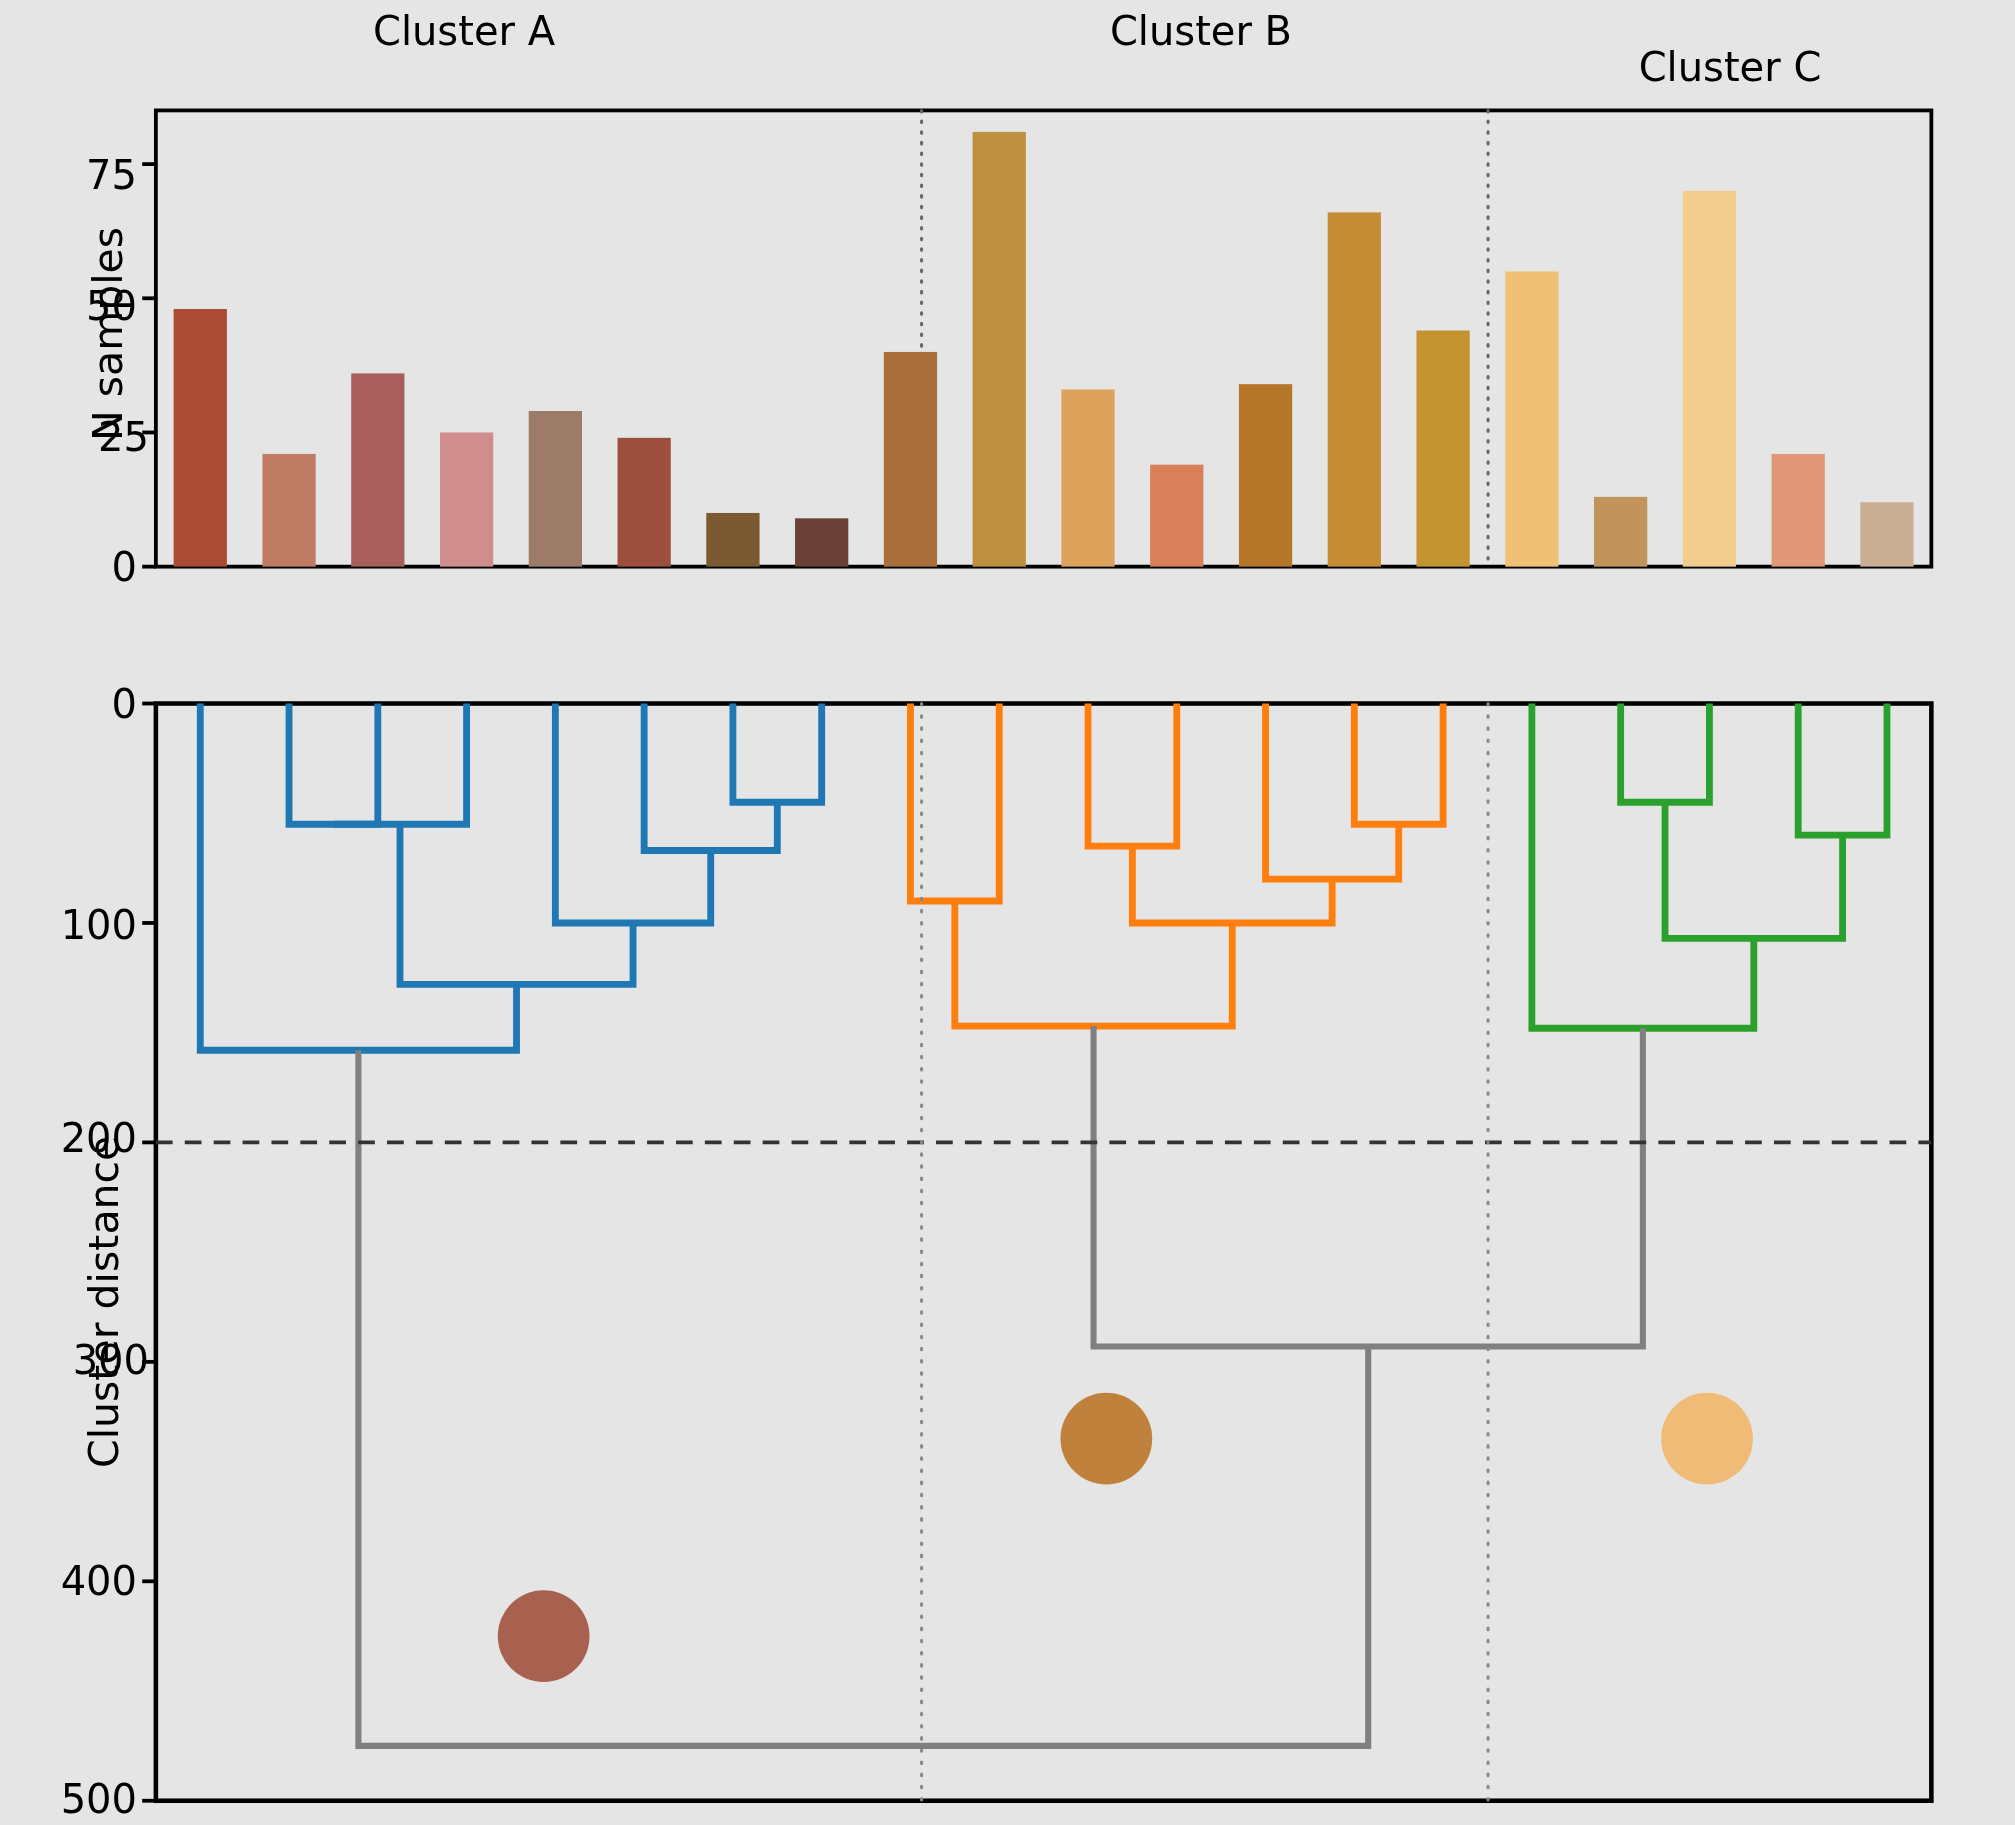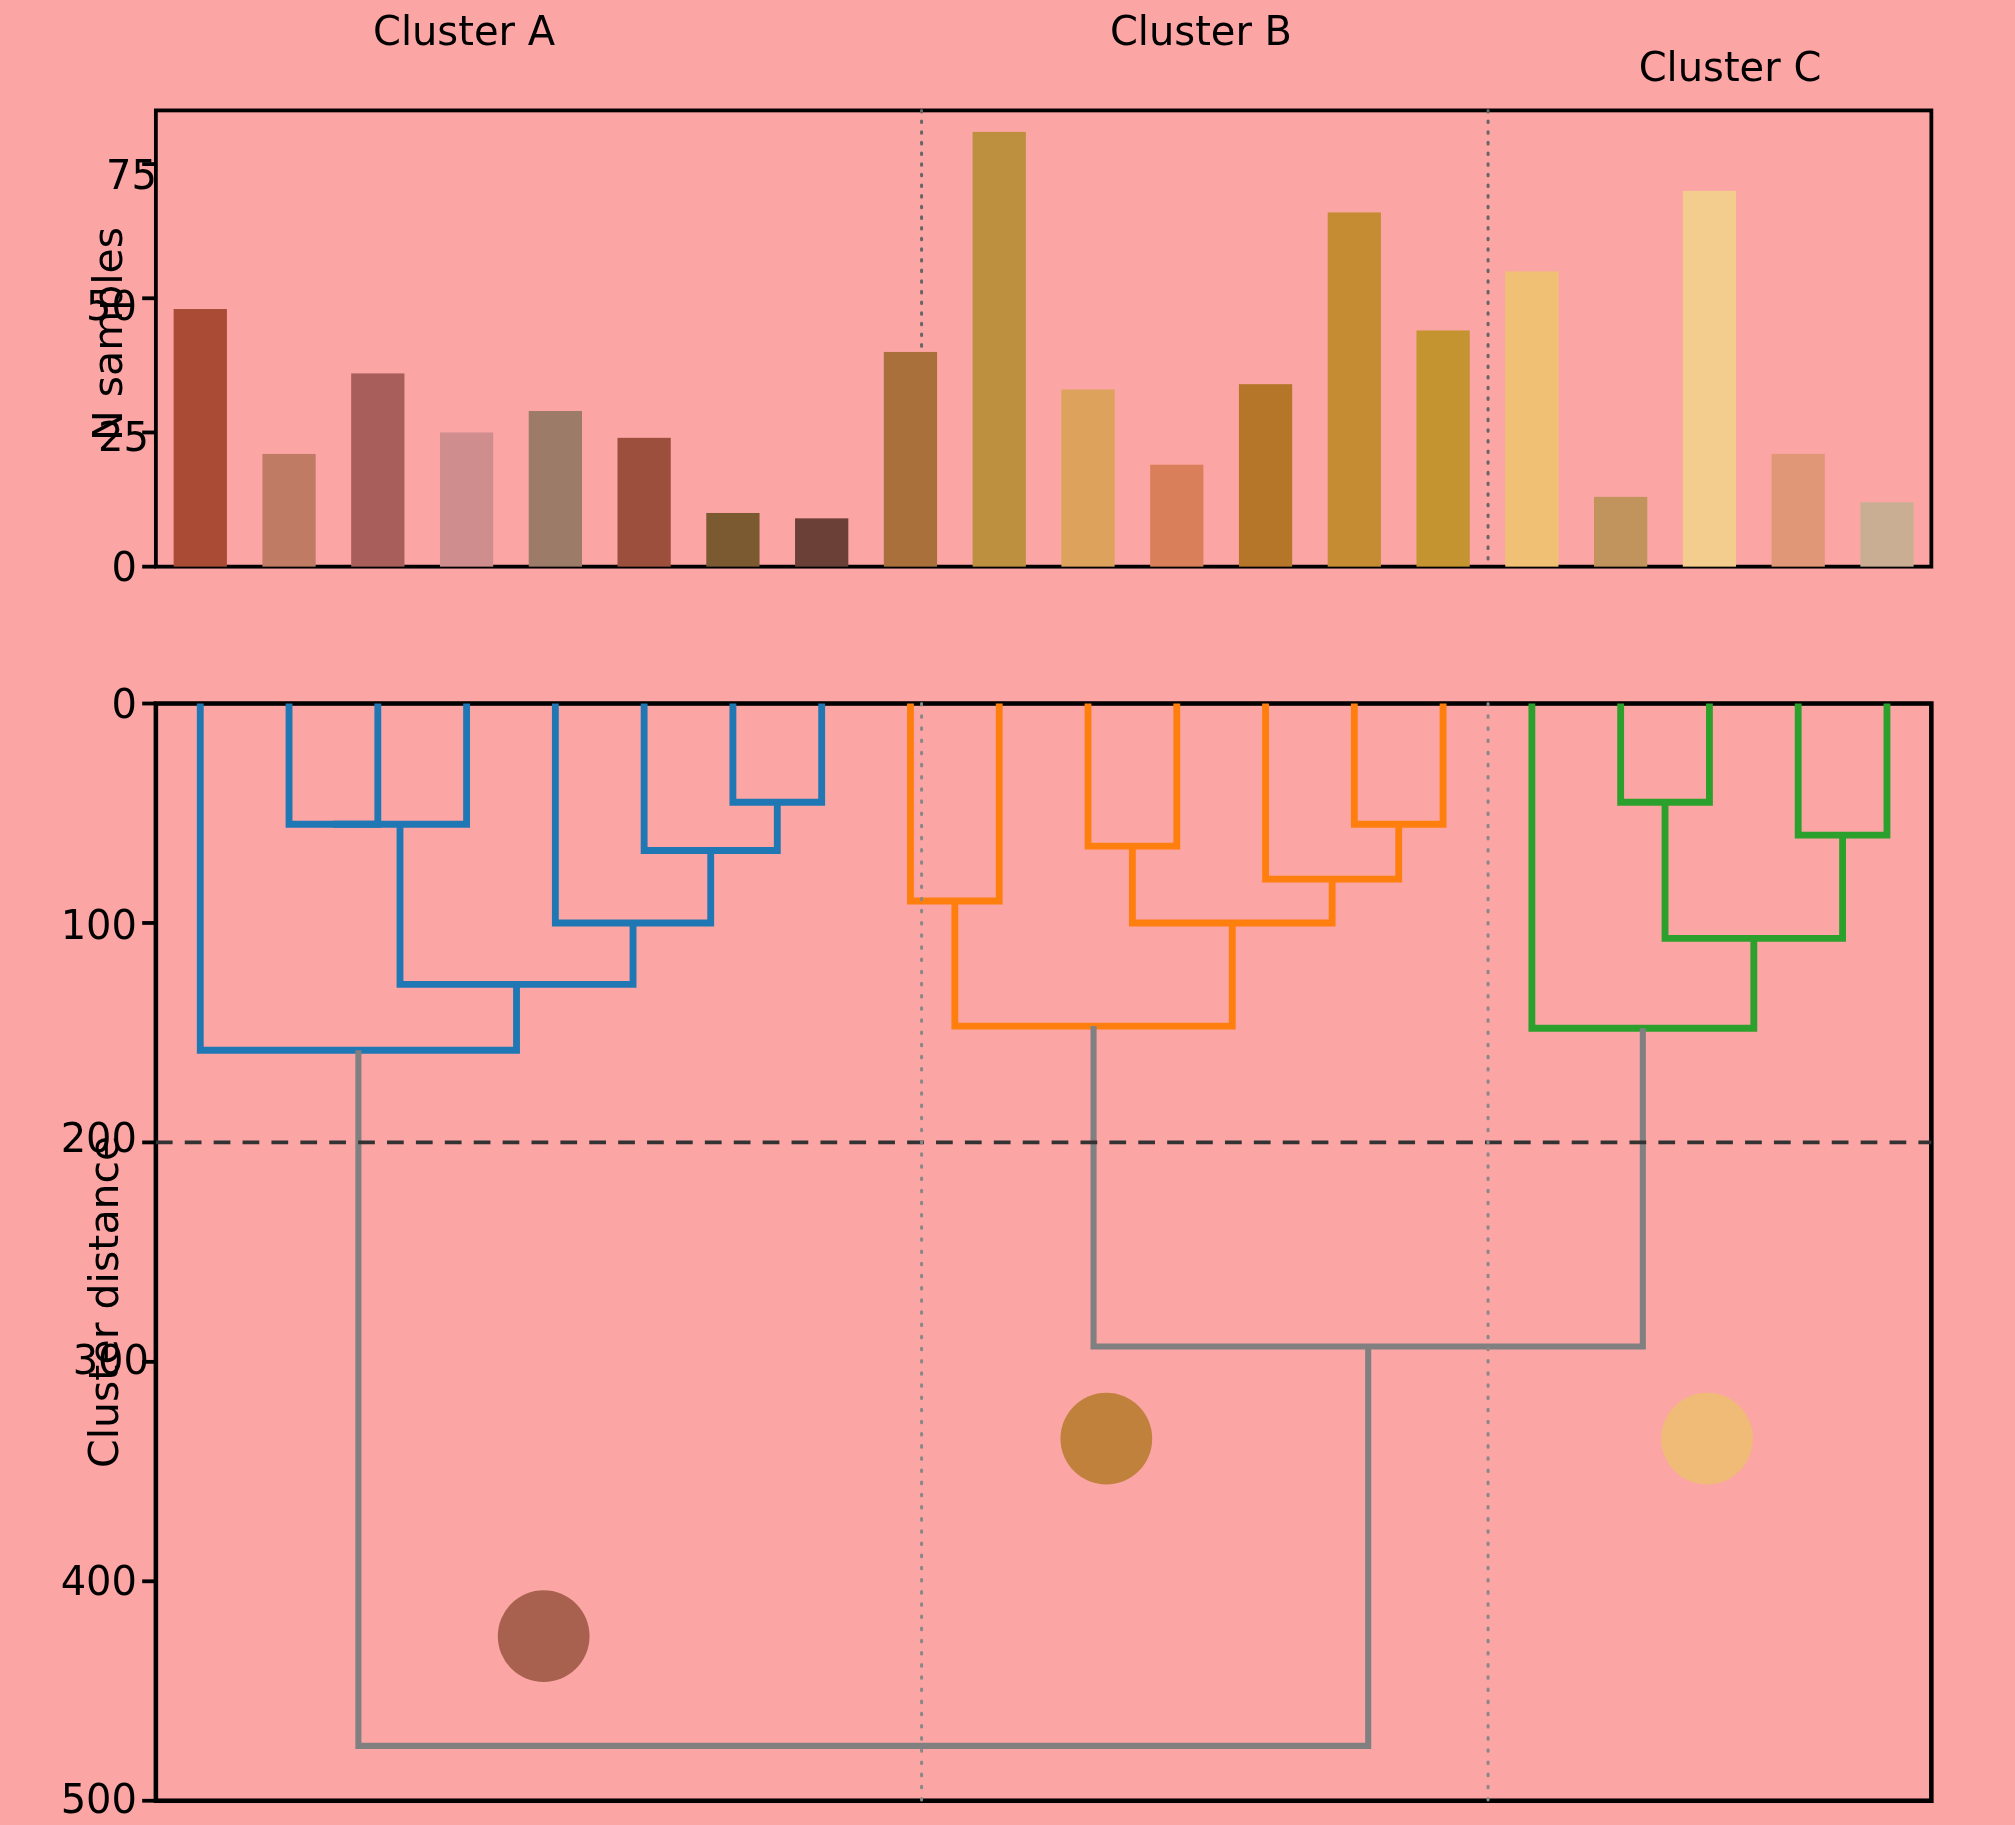--- a/index.html
+++ b/index.html
@@ -1,17 +1,17 @@
 <!DOCTYPE html>
 <html style="font-size:12px"><head>
 <meta charset="utf-8">
 <style>
   html,body{margin:0;padding:0;background:#ffffff;}
   body{width:2015px;height:1826px;font-family:"DejaVu Sans",sans-serif;}
-  #root{position:relative;width:2015px;height:1826px;overflow:hidden;background:#fca5a5;}
+  #root{position:relative;width:2015px;height:1826px;overflow:hidden;background:#e5e5e5;}
   .cluster-title{
     position:absolute;font-size:40px;color:#000;text-align:center;
     font-family:"DejaVu Sans",sans-serif;white-space:nowrap;
   }
   .tick-label{
     position:absolute;font-size:40px;color:#000;text-align:right;
     font-family:"DejaVu Sans",sans-serif;white-space:nowrap;
   }
   .ylabel-rot{
     position:absolute;font-size:41px;color:#000;
@@ -24,21 +24,21 @@
 <body>
 
 <div id="root">
 
   <div class="cluster-title" style="left:312px;top:7.6px;width:304px;">Cluster A</div>
   <div class="cluster-title" style="left:1049px;top:7.6px;width:304px;">Cluster B</div>
   <div class="cluster-title" style="left:1578px;top:7.6px;width:304px;margin-top:36px;">Cluster C</div>
 
   <div class="ylabel-rot" style="left:84px;top:441px;">N samples</div>
 
-  <div class="tick-label" style="left:0px;top:152px;width:137px;padding-left:20px;">75</div>
+  <div class="tick-label" style="left:0px;top:152px;width:137px;">75</div>
   <div class="tick-label" style="left:0px;top:283px;width:137px;">50</div>
   <div class="tick-label" style="left:0px;top:414px;width:137px;padding-left:12px;">25</div>
   <div class="tick-label" style="left:0px;top:544px;width:137px;">0</div>
 
   <svg id="bar-panel" width="2015" height="1826" viewBox="0 0 2650 2401">
       <rect x="205" y="145" width="2335" height="600" fill="none" stroke="#000" stroke-width="5"></rect>
       <line x1="187" y1="745" x2="205" y2="745" stroke="#000" stroke-width="5"></line>
       <line x1="187" y1="568.5294117647059" x2="205" y2="568.5294117647059" stroke="#000" stroke-width="5"></line>
       <line x1="187" y1="392.05882352941177" x2="205" y2="392.05882352941177" stroke="#000" stroke-width="5"></line>
       <line x1="187" y1="215.58823529411768" x2="205" y2="215.58823529411768" stroke="#000" stroke-width="5"></line>

